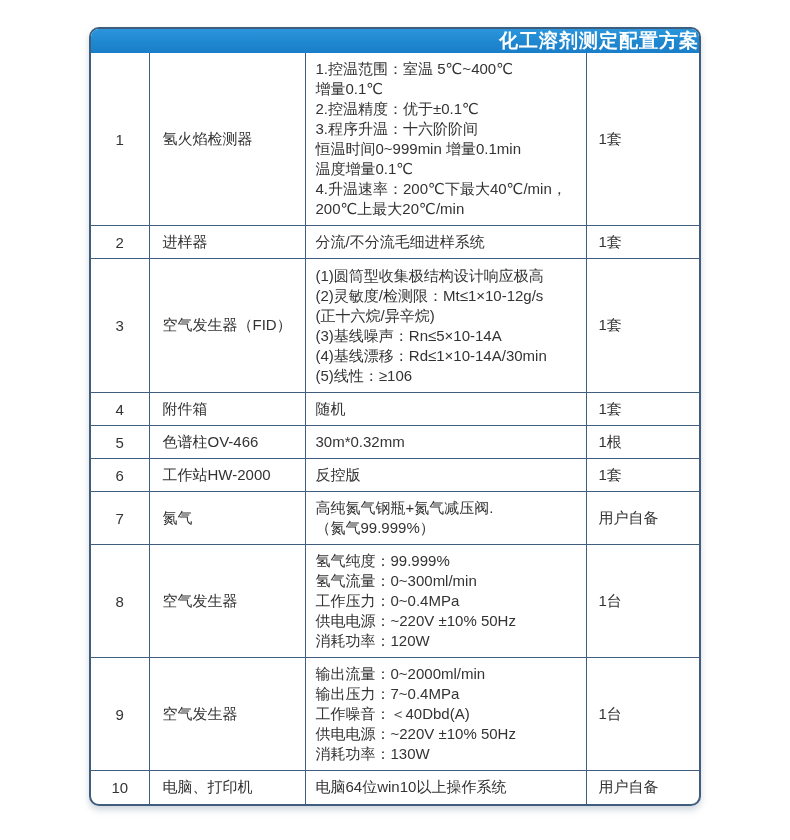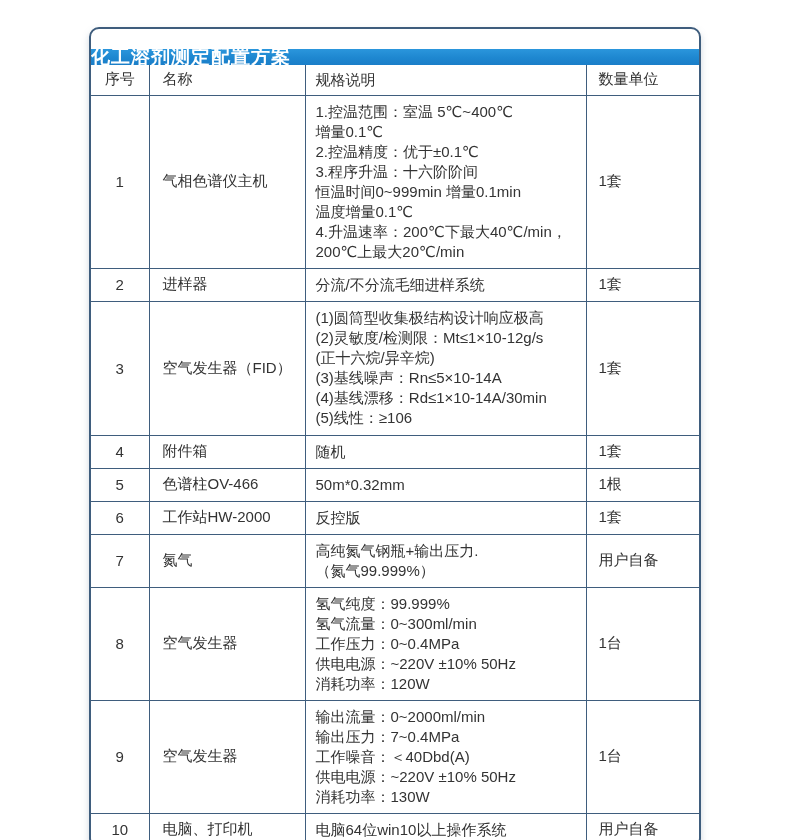--- a/index.html
+++ b/index.html
@@ -21,30 +21,29 @@
     top: 27px;
     width: 612px;
     border: 2px solid #3f5d7d;
     border-radius: 10px;
     overflow: hidden;
     background: #ffffff;
     box-shadow: 0 4px 7px rgba(120, 140, 160, 0.35);
     box-sizing: border-box;
   }
   .title-bar {
-    height: 16px;
+    height: 24px;
     background: linear-gradient(180deg, #2b96dc 0%, #1e87d0 55%, #1a7ec8 100%);
     color: #ffffff;
     font-size: 19px;
     font-weight: bold;
     letter-spacing: 1px;
     display: flex;
     align-items: center;
-    justify-content: flex-start;
-    margin-top: 20px;
+    justify-content: flex-end;
   }
   table.spec-table {
     width: 100%;
     border-collapse: collapse;
     table-layout: fixed;
     font-size: 15px;
     color: #333333;
   }
   .spec-table td, .spec-table th {
     border: 1.5px solid #3f5d7d;
@@ -90,30 +89,24 @@
 
     <table class="spec-table">
       <colgroup>
         <col class="c-no">
           <col class="c-name">
           <col class="c-spec">
           <col class="c-qty">
       </colgroup>
 
       <tbody>
-          <tr class="hdr">
-        <th class="cell-no">序号</th>
-        <th class="cell-name">名称</th>
-        <th class="cell-spec">规格说明</th>
-        <th class="cell-qty">数量单位</th>
-      </tr>
 
       <tr class="h-1">
         <td class="cell-no">1</td>
-        <td class="cell-name">气相色谱仪主机</td>
+        <td class="cell-name">氢火焰检测器</td>
         <td class="cell-spec">1.控温范围：室温 5℃~400℃
 增量0.1℃
 2.控温精度：优于±0.1℃
 3.程序升温：十六阶阶间
 恒温时间0~999min 增量0.1min
 温度增量0.1℃
 4.升温速率：200℃下最大40℃/min，
 200℃上最大20℃/min</td>
         <td class="cell-qty">1套</td>
       </tr>
@@ -140,35 +133,35 @@
       <tr class="h-2">
         <td class="cell-no">4</td>
         <td class="cell-name">附件箱</td>
         <td class="cell-spec">随机</td>
         <td class="cell-qty">1套</td>
       </tr>
 
       <tr class="h-2">
         <td class="cell-no">5</td>
         <td class="cell-name">色谱柱OV-466</td>
-        <td class="cell-spec">50m*0.32mm</td>
+        <td class="cell-spec">30m*0.32mm</td>
         <td class="cell-qty">1根</td>
       </tr>
 
       <tr class="h-2">
         <td class="cell-no">6</td>
         <td class="cell-name">工作站HW-2000</td>
         <td class="cell-spec">反控版</td>
         <td class="cell-qty">1套</td>
       </tr>
 
       <tr class="h-7">
         <td class="cell-no">7</td>
         <td class="cell-name">氮气</td>
-        <td class="cell-spec">高纯氮气钢瓶+输出压力.
+        <td class="cell-spec">高纯氮气钢瓶+氮气减压阀.
 （氮气99.999%）</td>
         <td class="cell-qty">用户自备</td>
       </tr>
 
       <tr class="h-89">
         <td class="cell-no">8</td>
         <td class="cell-name">空气发生器</td>
         <td class="cell-spec">氢气纯度：99.999%
 氢气流量：0~300ml/min
 工作压力：0~0.4MPa

